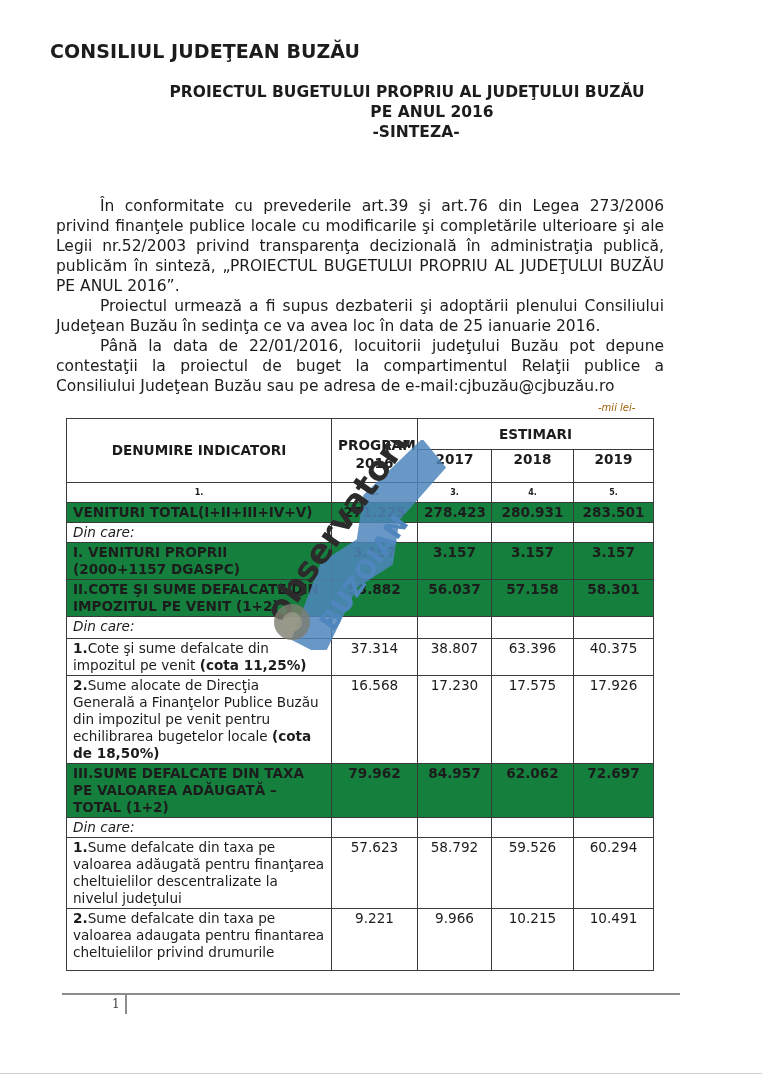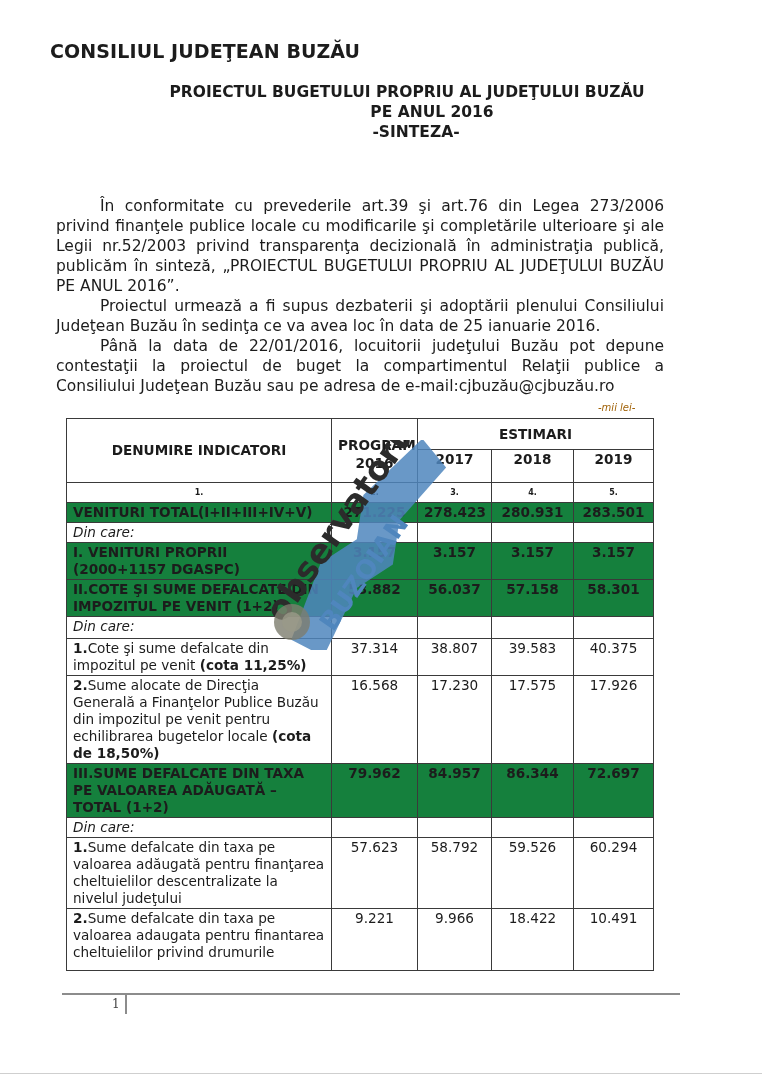--- a/index.html
+++ b/index.html
@@ -127,37 +127,37 @@
     <td></td>
         <td></td>
         <td></td>
         <td></td>
   </tr>
 
   <tr>
     <td><b>1.</b><span>Cote şi sume defalcate din impozitul pe venit </span><b>(cota 11,25%)</b></td>
     <td class="num">37.314</td>
     <td class="num">38.807</td>
-    <td class="num">39.583</td>
+    <td class="num">63.396</td>
     <td class="num">40.375</td>
   </tr>
 
   <tr>
     <td><b>2.</b><span>Sume alocate de Direcţia Generală a Finanţelor Publice Buzău din impozitul pe venit pentru echilibrarea bugetelor locale </span><b>(cota de 18,50%)</b></td>
     <td class="num">16.568</td>
     <td class="num">17.230</td>
     <td class="num">17.575</td>
     <td class="num">17.926</td>
   </tr>
 
   <tr class="shade bold">
     <td>III.SUME DEFALCATE DIN TAXA PE VALOAREA ADĂUGATĂ – TOTAL (1+2)</td>
     <td class="num">79.962</td>
     <td class="num">84.957</td>
-    <td class="num">86.344</td>
+    <td class="num">62.062</td>
     <td class="num">72.697</td>
   </tr>
 
   <tr>
     <td class="italic">Din care:</td>
     <td></td>
         <td></td>
         <td></td>
         <td></td>
   </tr>
@@ -167,21 +167,21 @@
     <td class="num">57.623</td>
     <td class="num">58.792</td>
     <td class="num">59.526</td>
     <td class="num">60.294</td>
   </tr>
 
   <tr style="height:62px">
     <td><b>2.</b><span>Sume defalcate din taxa pe valoarea adaugata pentru finantarea cheltuielilor privind drumurile</span></td>
     <td class="num">9.221</td>
     <td class="num">9.966</td>
-    <td class="num">18.422</td>
+    <td class="num">10.215</td>
     <td class="num">10.491</td>
   </tr>
 </tbody>
   </table>
 
 <svg class="watermark" viewBox="0 0 230 210">
   <g transform="translate(115,105) rotate(-55)">
     <path d="M-120,-6 L-40,-26 L0,-10 L40,-30 L120,-14 L110,22 L40,14 L0,34 L-40,18 L-115,30 Z" fill="#4f86bd" opacity="0.85"></path>
     <text x="-112" y="-22" font-family="DejaVu Sans, sans-serif" font-weight="bold" font-size="34" fill="#2b2b2b">observatorul</text>
     <text x="-90" y="24" font-family="DejaVu Sans, sans-serif" font-weight="bold" font-size="26" fill="#4f86bd">BUZOIAN</text>

